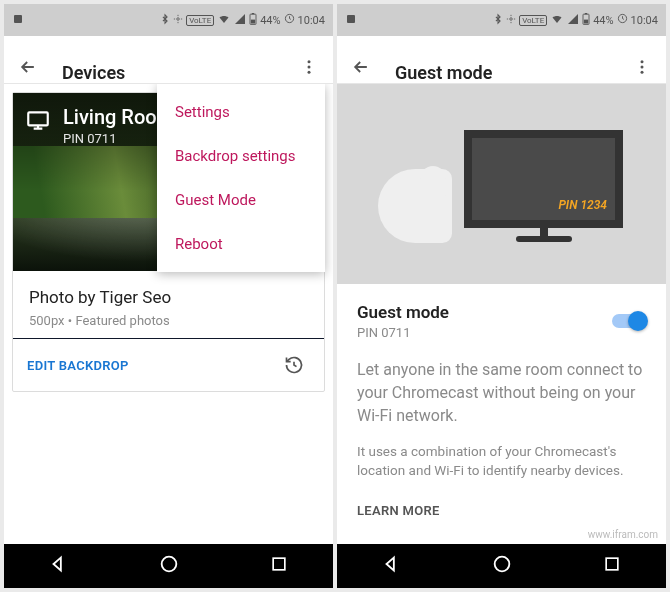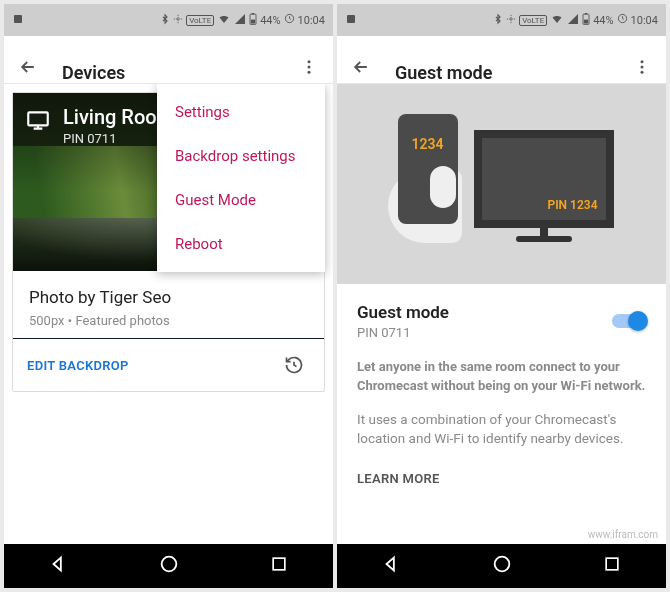--- a/index.html
+++ b/index.html
@@ -26,31 +26,31 @@
 .photo-sub { font-size: 13px; color: #8a8a8a; }
 .card-actions { display: flex; align-items: center; padding: 10px 14px; border-top: 1px solid #0f172a; }
 .edit-link { color: #1976d2; font-weight: 600; font-size: 13px; letter-spacing: 0.3px; flex: 1; }
 .navbar { height: 44px; background: #000; display: flex; align-items: center; justify-content: space-around; }
 .gm-illus { height: 200px; background: #d7d7d7; position: relative; display: flex; align-items: center; justify-content: center; gap: 14px; }
 .hand { width: 70px; height: 140px; position: relative; }
 .hand .phone-dev { width: 60px; height: 110px; background: #4a4a4a; border-radius: 8px; position: absolute; left: 8px; top: 0; display: flex; align-items: flex-start; justify-content: center; padding-top: 22px; }
 .hand .pin-p { color: #f5a623; font-weight: 600; font-size: 14px; }
 .hand .grip { position: absolute; left: -2px; top: 55px; width: 74px; height: 74px; background: #efefef; border-radius: 38px 10px 10px 38px; }
 .hand .thumb { position:absolute; left:40px; top:52px; width:26px; height:42px; background:#efefef; border-radius:14px; }
-.tv-dev { width: 140px; height: 98px; background: #4a4a4a; border: 8px solid #333; position: relative; margin-top: -10px; }
+.tv-dev { width: 159px; height: 98px; background: #4a4a4a; border: 8px solid #333; position: relative; margin-top: -10px; font-style: italic; }
 .tv-dev .stand { position: absolute; left: 50%; transform: translateX(-50%); bottom: -18px; width: 8px; height: 14px; background: #333; }
 .tv-dev .base { position: absolute; left: 50%; transform: translateX(-50%); bottom: -22px; width: 56px; height: 6px; background: #333; border-radius: 3px; }
 .tv-dev .pin-t { position: absolute; right: 8px; bottom: 8px; color: #f5a623; font-size: 12px; font-weight: 600; }
 .gm-body { padding: 18px 20px; }
 .gm-row { display: flex; align-items: center; }
 .gm-title { font-size: 17px; font-weight: 600; color: #222; }
 .gm-pin { font-size: 13px; color: #8a8a8a; margin-top: 3px; }
 .switch { position: relative; width: 34px; height: 14px; background: #a3c9f7; border-radius: 7px; cursor: pointer; }
 .switch .knob { position: absolute; right: -2px; top: -3px; width: 20px; height: 20px; background: #1e88e5; border-radius: 50%; box-shadow: 0 1px 3px rgba(0,0,0,0.3); }
-.gm-desc { font-size: 13px; color: #8a8a8a; line-height: 1.45; margin-top: 18px; font-weight: bold; }
+.gm-desc { font-size: 16px; color: #8a8a8a; line-height: 1.45; margin-top: 18px; }
 .gm-desc2 { font-size: 13.5px; color: #8a8a8a; line-height: 1.45; margin-top: 14px; }
 .learn { font-size: 13px; font-weight: 600; color: #555; letter-spacing: 0.3px; margin-top: 22px; display: inline-block; }
 .watermark { position: absolute; right: 8px; bottom: 48px; font-size: 10px; color: #bbb; }
 </style>
 </head>
 <body>
 
 <div class="phone">
   <div class="statusbar">
     <span class="left-ic">
@@ -229,23 +229,20 @@
           <circle cx="12" cy="12" r="2"></circle>
           <circle cx="12" cy="19" r="2"></circle>
         </svg>
     </div>
   </div>
 
   <div class="content">
     <div class="gm-illus">
       <div class="hand">
         <div class="grip"></div>
-        <div class="phone-dev">
-            <span class="pin-p">1234</span>
-          </div>
         <div class="thumb"></div>
       </div>
       <div class="tv-dev">
         <span class="pin-t">PIN 1234</span>
         <div class="stand"></div>
           <div class="base"></div>
       </div>
     </div>
 
     <div class="gm-body">

